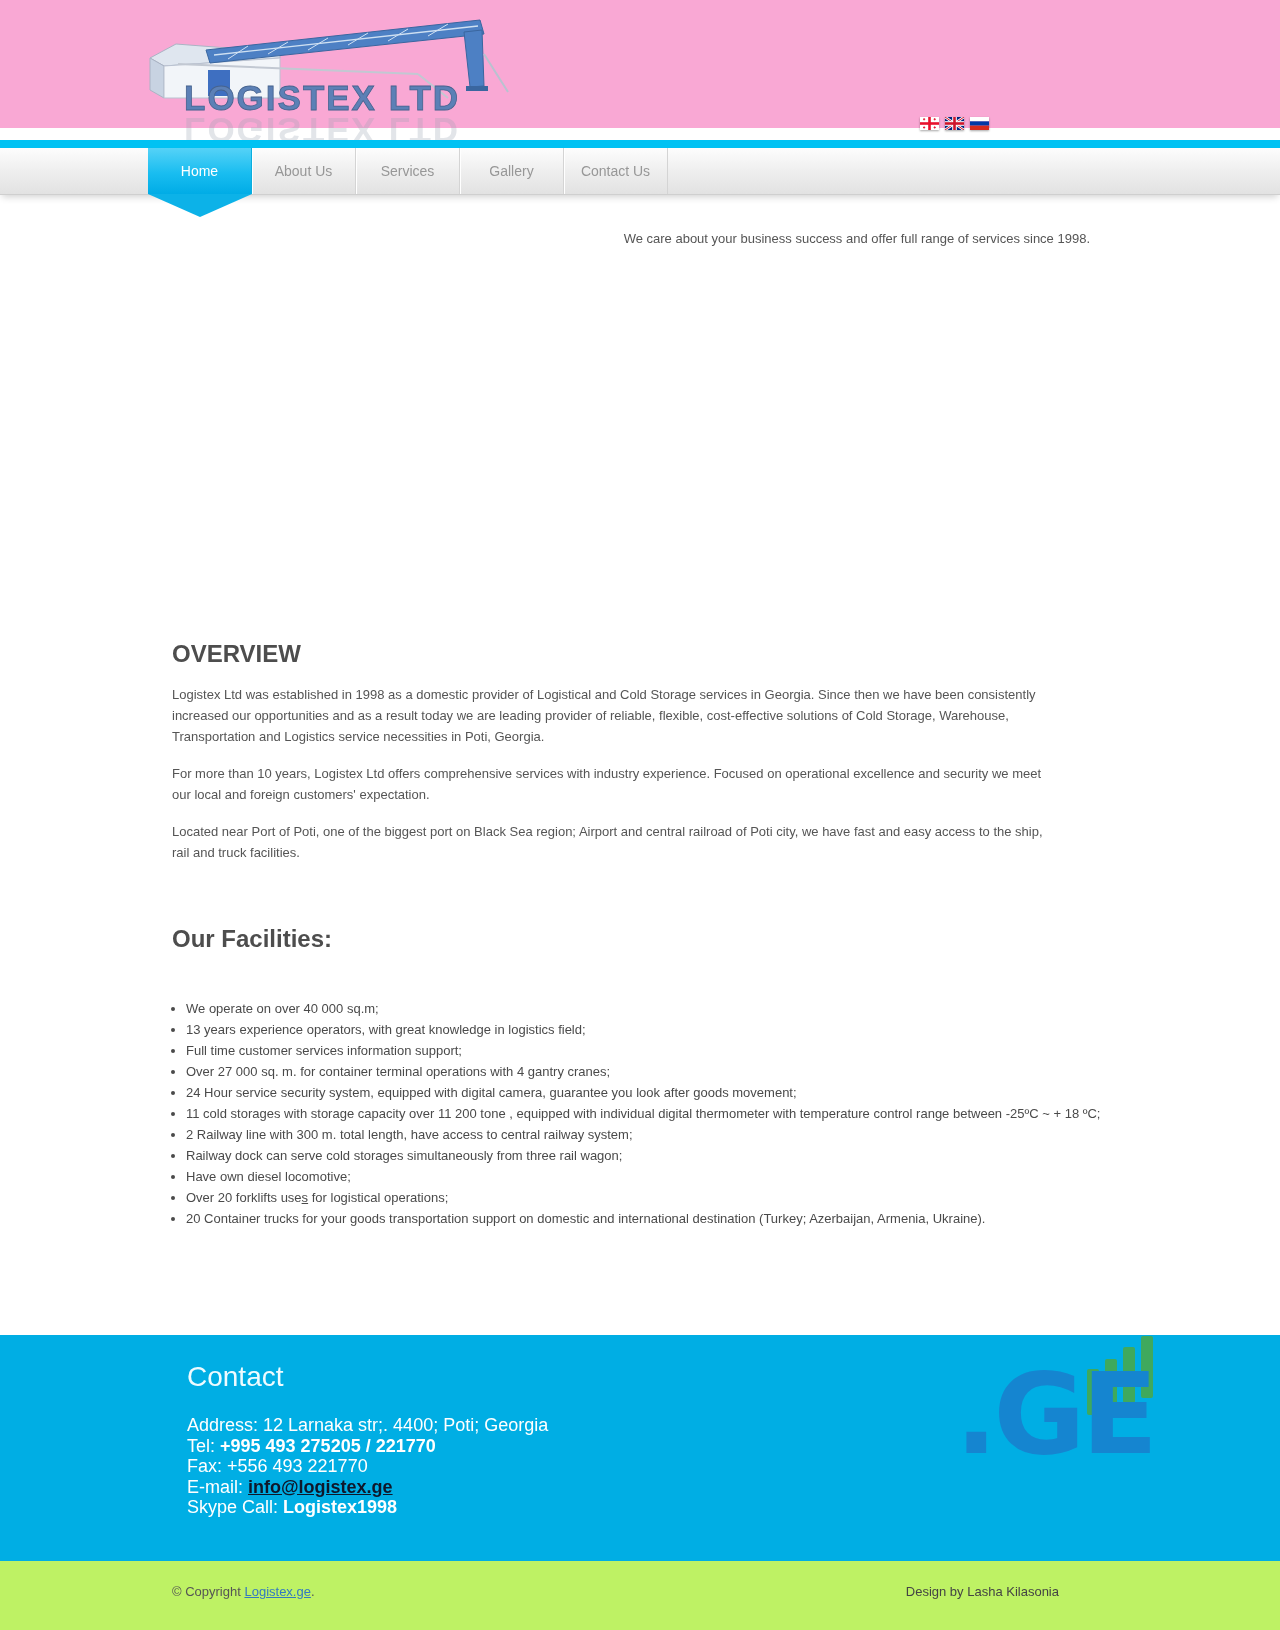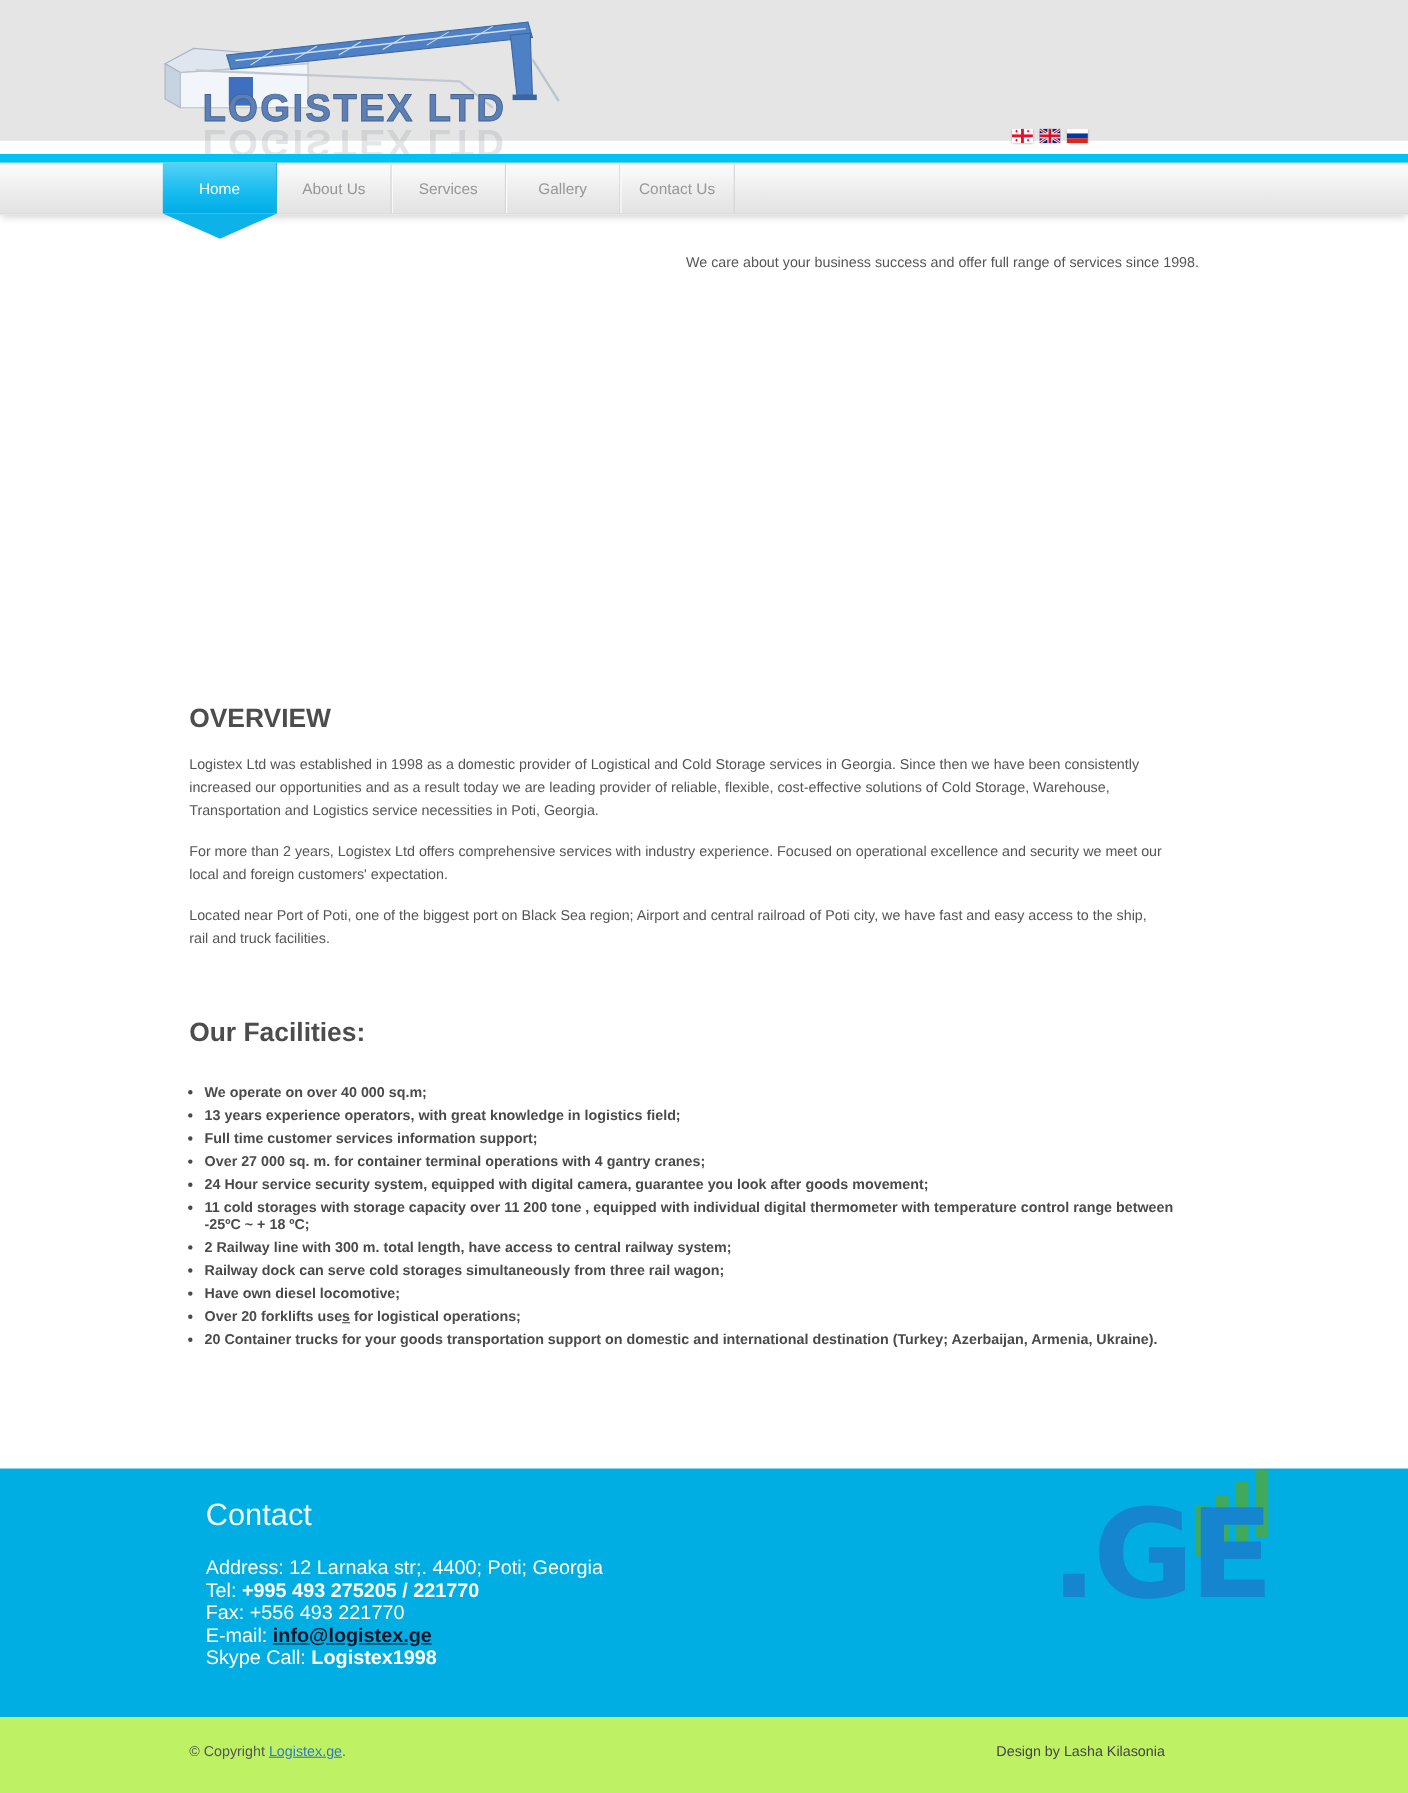--- a/index.html
+++ b/index.html
@@ -4,21 +4,21 @@
 <style>
   * { margin:0; padding:0; box-sizing:border-box; }
   html,body { background:#ffffff; }
   .page {
     position:relative; width:1280px; height:1630px; margin:0 auto;
     background:#ffffff; overflow:hidden;
     font-family:"Liberation Sans", sans-serif; color:#555;
   }
 
   
-  .header { position:absolute; top:0; left:0; width:100%; height:128px; background:#e5e5e5; }
+  .header { position:absolute; top:0; left:0; width:100%; height:128px; background:#f9a8d4; }
   .logo { position:absolute; left:148px; top:14px; width:430px; height:126px; cursor:pointer; }
   .flags { position:absolute; left:920px; top:117px; display:flex; gap:6px; }
   .flag { width:19px; height:13px; display:block; box-shadow:0 1px 2px rgba(0,0,0,.35); cursor:pointer; }
 
   
   .cyan-strip { position:absolute; top:140px; left:0; width:100%; height:8px; background:#00c2f3; }
   .nav {
     position:absolute; top:148px; left:0; width:100%; height:47px;
     background:linear-gradient(180deg,#fdfdfd 0%,#ededed 55%,#e2e2e2 100%);
     border-bottom:1px solid #cfcfcf;
@@ -47,21 +47,21 @@
     text-align:right; font-size:13px; color:#555;
   }
 
   
   .overview { position:absolute; top:640px; left:172px; width:890px; }
   .h-big { font-size:24px; font-weight:bold; color:#4d4d4d; }
   .overview p { font-size:13px; line-height:21px; color:#555; margin-top:16px; }
 
   
   .facilities { position:absolute; top:925px; left:172px; width:930px; }
-  .facilities ul { margin-top:32px; padding-left:14px; list-style:disc outside;font-weight:bold; }
+  .facilities ul { margin-top:48px; padding-left:14px; list-style:disc outside; }
   .facilities li { font-size:13px; line-height:15px; color:#4a4a4a; margin-bottom:6px; }
   .u { text-decoration:underline; }
 
   
   .footer { position:absolute; top:1335px; left:0; width:100%; height:226px; background:#00aee4; }
   .contact { position:absolute; left:187px; top:26px; }
   .contact-title { font-size:28px; color:#eefbff; font-weight:normal; }
   .contact-lines { margin-top:22px; font-size:18px; line-height:20.5px; color:#ffffff; }
   .contact-lines .b { font-weight:bold; }
   .email-link { color:#0f172a; font-weight:bold; text-decoration:underline; cursor:pointer; }
@@ -161,21 +161,21 @@
       <div class="tab">Gallery</div>
       <div class="tab">Contact Us</div>
     </div>
   </div>
 
   <div class="tagline">We care about your business success and offer full range of services since 1998.</div>
 
   <div class="overview">
     <div class="h-big">OVERVIEW</div>
     <p>Logistex Ltd was established in 1998 as a domestic provider of Logistical and Cold Storage services in Georgia. Since then we have been consistently increased our opportunities and as a result today we are leading provider of reliable, flexible, cost-effective solutions of Cold Storage, Warehouse, Transportation and Logistics service necessities in Poti, Georgia.</p>
-    <p>For more than 2 years, Logistex Ltd offers comprehensive services with industry experience. Focused on operational excellence and security we meet our local and foreign customers' expectation.</p>
+    <p>For more than 10 years, Logistex Ltd offers comprehensive services with industry experience. Focused on operational excellence and security we meet our local and foreign customers' expectation.</p>
     <p>Located near Port of Poti, one of the biggest port on Black Sea region; Airport and central railroad of Poti city, we have fast and easy access to the ship, rail and truck facilities.</p>
   </div>
 
   <div class="facilities">
     <div class="h-big">Our Facilities:</div>
     <ul>
       <li>We operate on over 40 000 sq.m;</li>
       <li>13 years experience operators, with great knowledge in logistics field;</li>
       <li>Full time customer services information support;</li>
       <li>Over 27 000 sq. m. for container terminal operations with 4 gantry cranes;</li>

